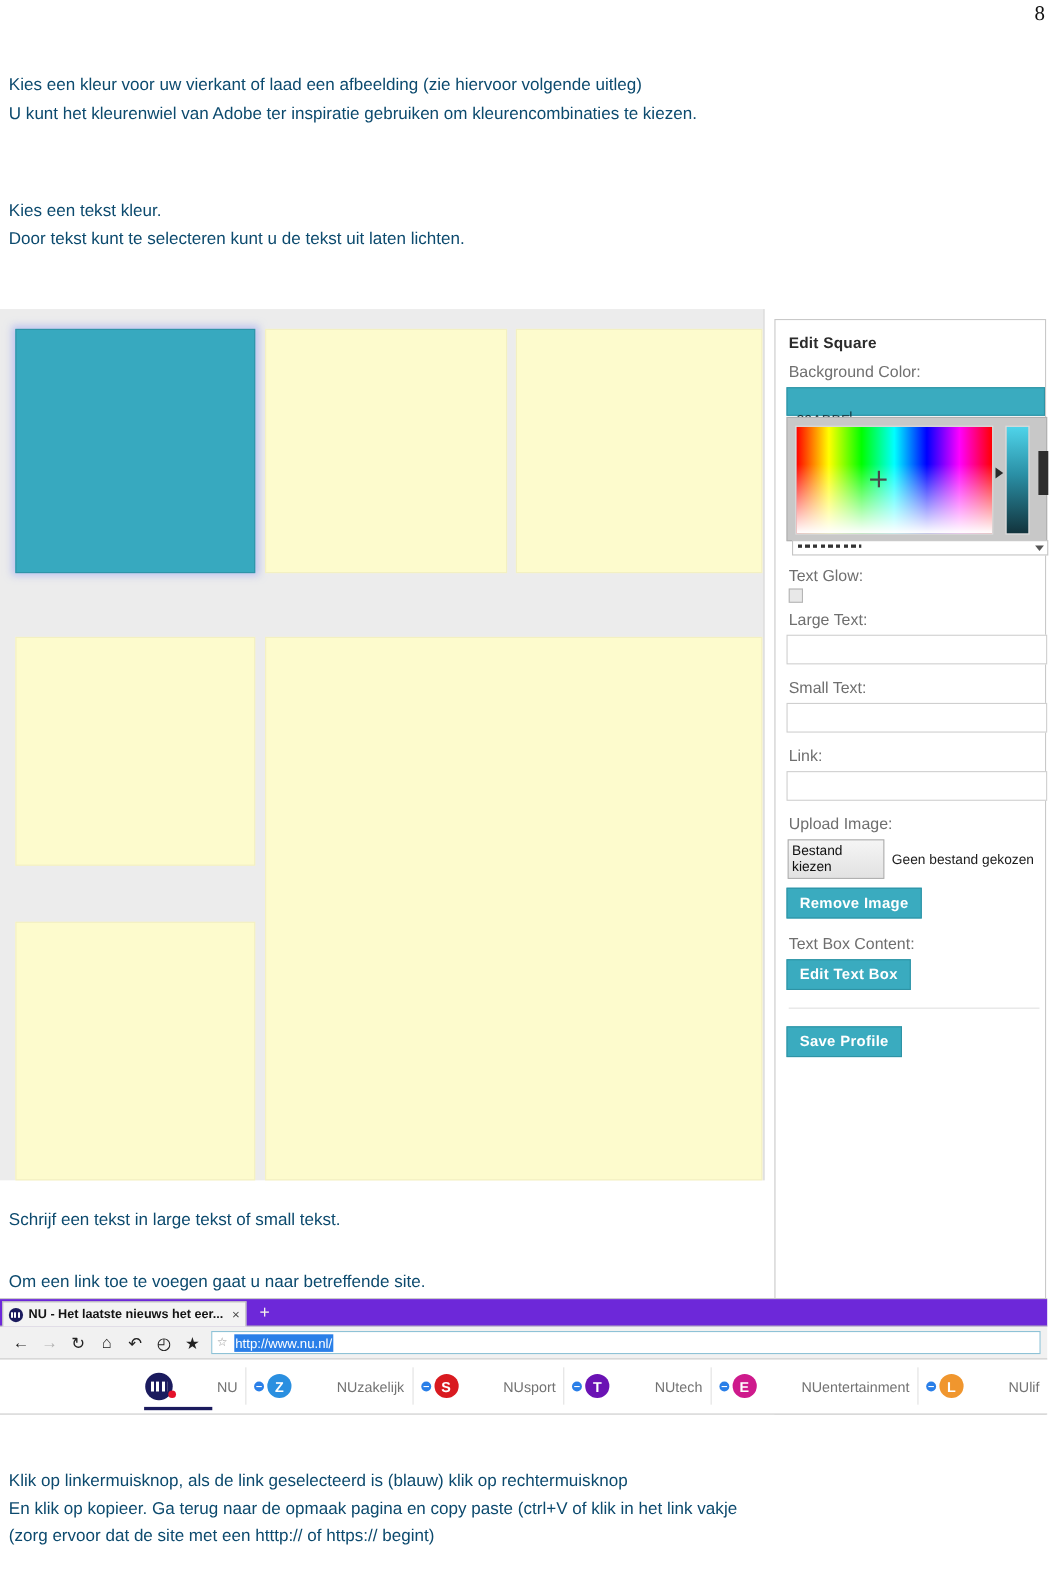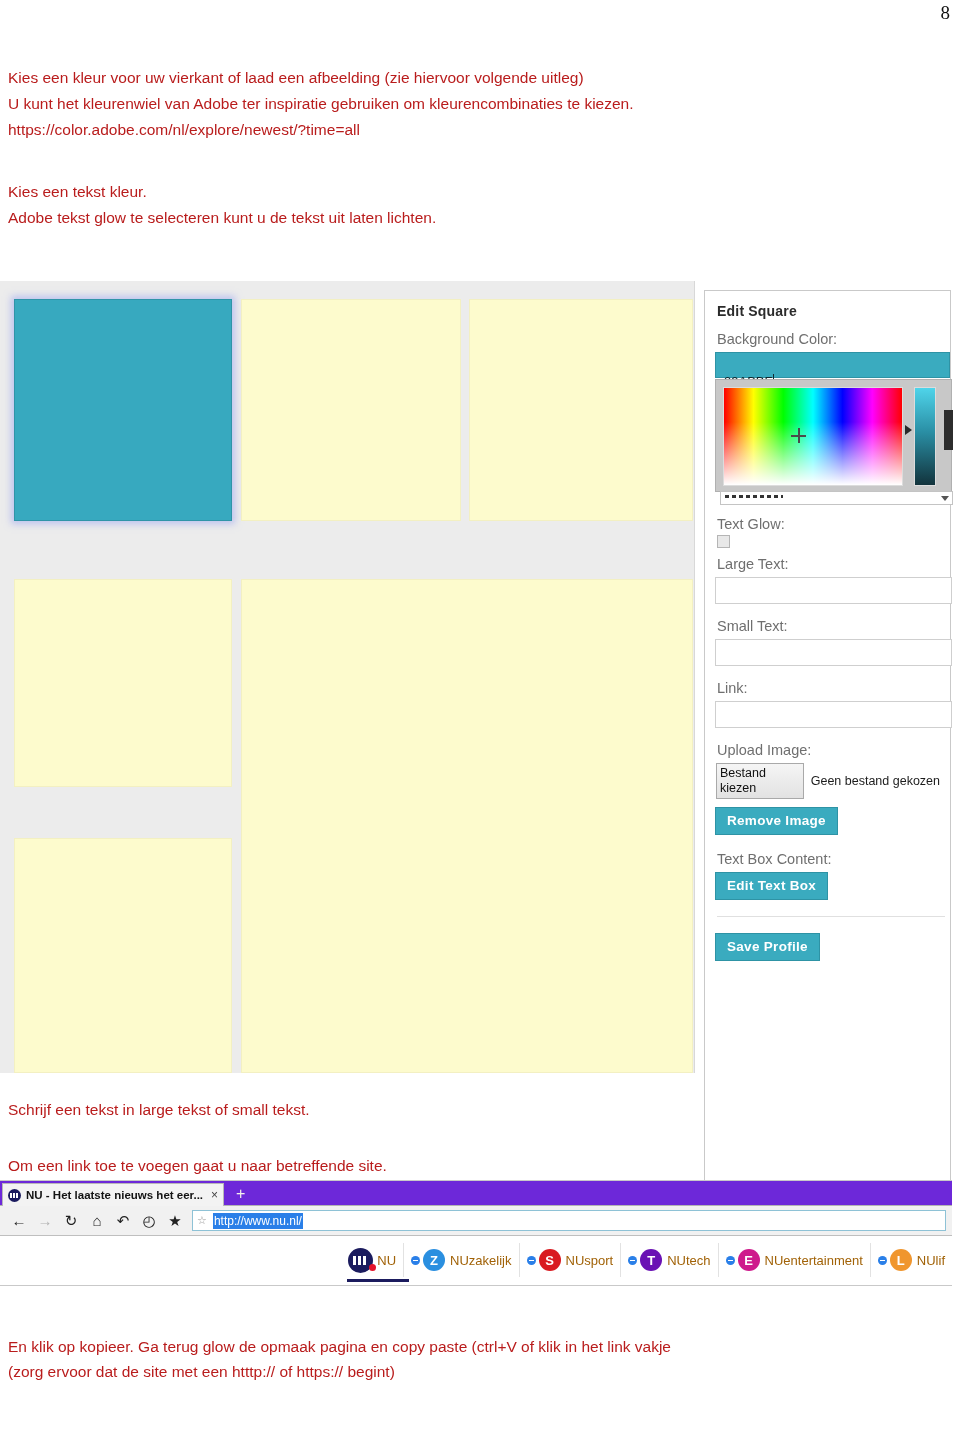--- a/index.html
+++ b/index.html
@@ -21,21 +21,21 @@
     font-family: "Liberation Serif", serif;
     color: #111;
   }
 
   
   .doc-text {
     position: absolute;
     left: 8px;
     font-size: 15.5px;
     line-height: 26px;
-    color: #b91c1c;
+    color: #0c4a6e;
     white-space: nowrap;
   }
   .para-top { top: 65px; }
   .para-mid { top: 179px; }
   .para-schrijf { top: 1097px; }
   .para-link { top: 1153px; }
   .para-bottom { top: 1334px; line-height: 25px; }
 
   
   .app-shot {
@@ -406,38 +406,38 @@
     font-size: 13px;
     font-weight: bold;
     display: flex;
     align-items: center;
     justify-content: center;
     flex: none;
     margin-right: 5px;
   }
   .nu-label {
     font-size: 13px;
-    color: #a16207;
+    color: #737373;
     white-space: nowrap;
+    margin-left: 36px;
   }
 </style>
 </head>
 <body>
 
 <div class="page-num">8</div>
 
 <div class="doc-text para-top">
   <div>Kies een kleur voor uw vierkant of laad een afbeelding (zie hiervoor volgende uitleg)</div>
   <div>U kunt het kleurenwiel van Adobe ter inspiratie gebruiken om kleurencombinaties te kiezen.</div>
-  <div>https://color.adobe.com/nl/explore/newest/?time=all</div>
 </div>
 
 <div class="doc-text para-mid">
   <div>Kies een tekst kleur.</div>
-  <div>Adobe tekst glow te selecteren kunt u de tekst uit laten lichten.</div>
+  <div>Door tekst kunt te selecteren kunt u de tekst uit laten lichten.</div>
 </div>
 
 <div class="app-shot">
 
   <div class="grid-canvas">
     <div class="tile selected" style="left:14px; top:18px; width:218px; height:222px;"></div>
     <div class="tile" style="left:241px; top:18px; width:220px; height:222px;"></div>
     <div class="tile" style="left:469px; top:18px; width:224px; height:222px;"></div>
     <div class="tile" style="left:14px; top:298px; width:218px; height:208px;"></div>
     <div class="tile" style="left:241px; top:298px; width:452px; height:494px;"></div>
@@ -549,15 +549,16 @@
     </div>
     <div class="nu-item">
       <span class="nu-dot"></span>
       <span class="nu-circle" style="background:#F0962E">L</span>
       <span class="nu-label">NUlif</span>
     </div>
   </div>
 </div>
 
 <div class="doc-text para-bottom">
-  <div>En klik op kopieer. Ga terug glow de opmaak pagina en copy paste (ctrl+V of klik in het link vakje</div>
+  <div>Klik op linkermuisknop, als de link geselecteerd is (blauw) klik op rechtermuisknop</div>
+  <div>En klik op kopieer. Ga terug naar de opmaak pagina en copy paste (ctrl+V of klik in het link vakje</div>
   <div>(zorg ervoor dat de site met een htttp:// of https:// begint)</div>
 </div>
 
 </body></html>

